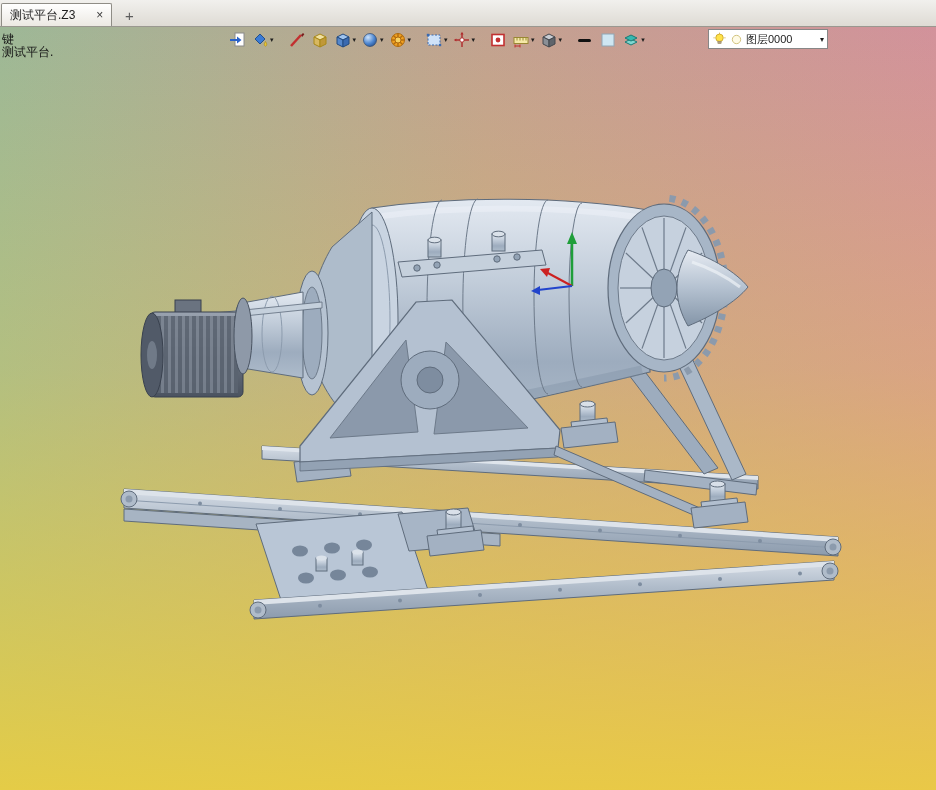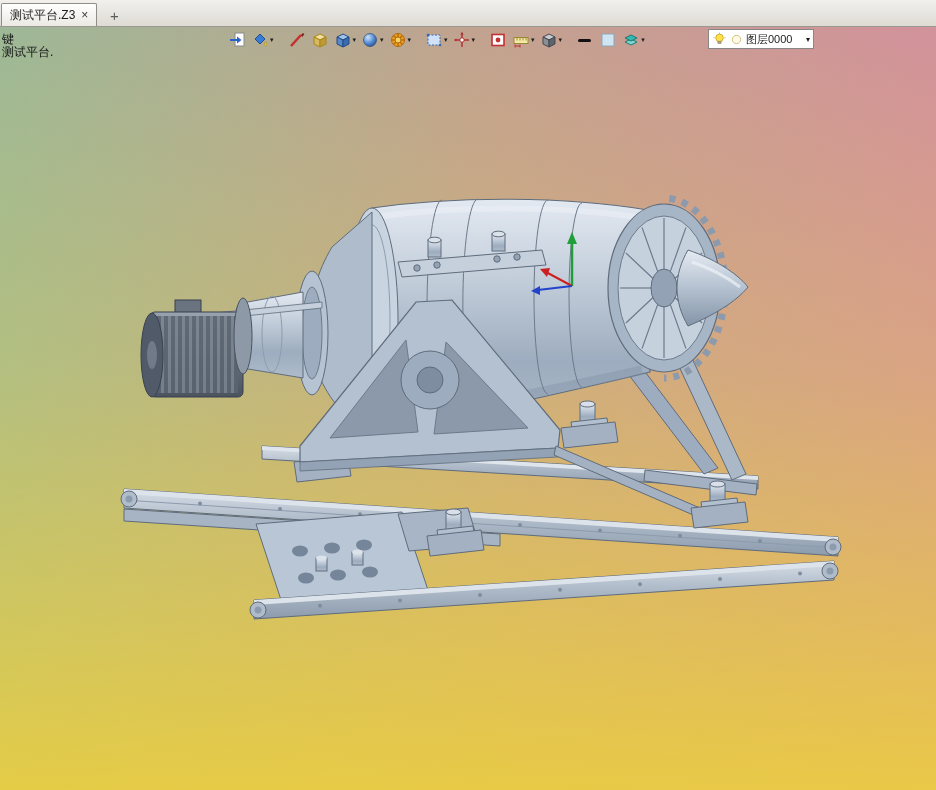--- a/index.html
+++ b/index.html
@@ -12,21 +12,21 @@
     position:absolute; top:0; left:0; right:0; height:26px;
     background:linear-gradient(#f1f0ed,#dedbd4);
     border-bottom:1px solid #9a9890;
     display:flex; align-items:flex-end; z-index:5;
   }
   .tab {
     height:23px; margin-left:1px; box-sizing:border-box;
     background:linear-gradient(#ffffff,#ece9e3);
     border:1px solid #8f8d86; border-bottom:none;
     border-radius:2px 2px 0 0;
-    display:flex; align-items:center; gap:6px;
+    display:flex; align-items:center; gap:21px;
     padding:0 8px; font-size:12px; color:#1d1d1d;
   }
   .tab-close { font-size:12px; color:#3c3c3c; line-height:1; }
   .newtab {
     width:20px; height:20px; margin-left:7px; margin-bottom:1px;
     display:flex; align-items:center; justify-content:center;
     color:#5d5d5d; font-size:15px;
   }
   
   .viewport {
@@ -48,21 +48,21 @@
   .toolbar {
     position:absolute; left:228px; top:30px; height:20px; z-index:3;
     display:flex; align-items:center;
   }
   .tbtn { display:flex; align-items:center; margin-right:5px; }
   .tbtn svg { width:18px; height:18px; display:block; }
   .caret { font-size:7px; color:#1c1c1c; margin-left:1px; }
   .spacer { width:9px; }
   
   .layerbox {
-    position:absolute; left:708px; top:29px; width:106px; height:20px;
+    position:absolute; left:708px; top:29px; width:120px; height:20px;
     box-sizing:border-box; background:#fff; border:1px solid #878787;
     display:flex; align-items:center; gap:2px; padding:0 3px; z-index:3;
   }
   .layerbox svg { width:15px; height:15px; display:block; }
   .layerbox .lbl { font-size:11px; color:#1c1c1c; flex:1; }
   .layerbox .caret { font-size:8px; }
 </style>
 </head>
 <body>
 

